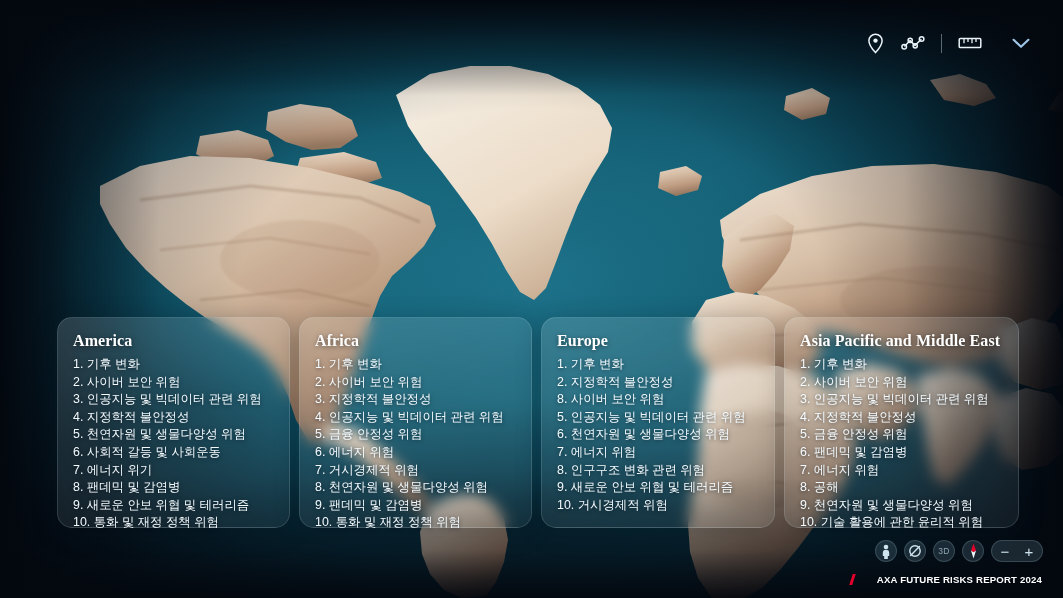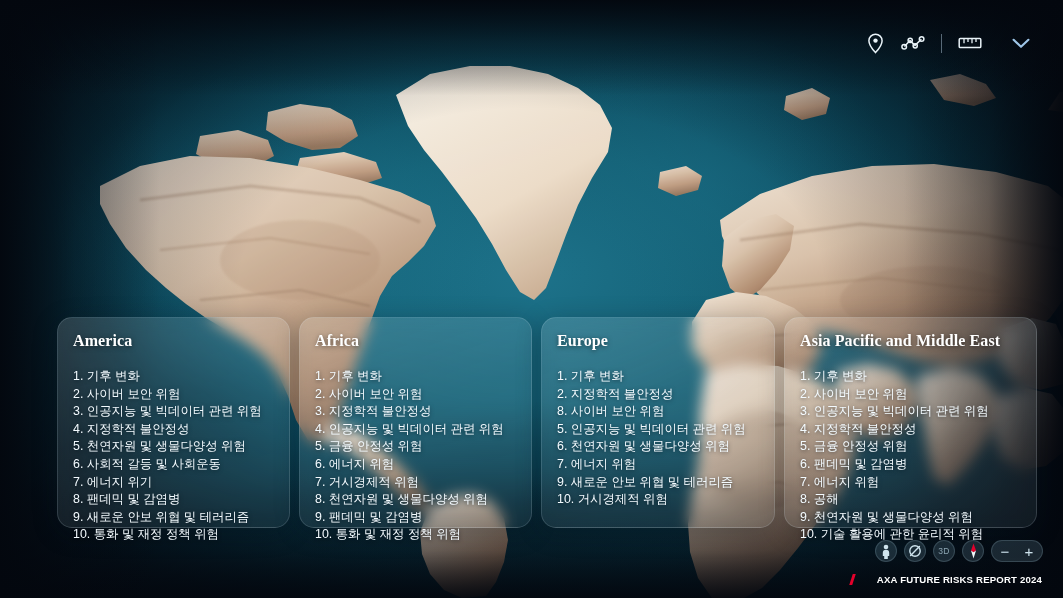--- a/index.html
+++ b/index.html
@@ -80,26 +80,26 @@
     background:linear-gradient(160deg, rgba(226,238,244,.17) 0%, rgba(200,224,234,.11) 45%, rgba(160,200,214,.09) 100%);
     border:1px solid rgba(214,234,242,.17);
     backdrop-filter:blur(7px);
     -webkit-backdrop-filter:blur(7px);
     box-shadow:0 5px 24px rgba(0,16,26,.30);
     height:211px;
   }
   .card.c0{ width:233px; }
   .card.c1{ width:233px; }
   .card.c2{ width:234px; }
-  .card.c3{ width:253px; }
+  .card.c3{ width:235px; }
 
   .card-title{
     font-family:"Liberation Serif", serif;
     font-weight:700; font-size:16px; color:#ffffff;
-    margin-bottom:18px; letter-spacing:.1px;
+    margin-bottom:6px; letter-spacing:.1px;
     text-shadow:0 1px 5px rgba(0,0,0,.55);
   }
   .card ol{ list-style:none; }
   .card li{
     font-family:"Liberation Sans", sans-serif;
     font-size:12.4px; line-height:17.6px; color:#f4fbff;
     white-space:nowrap;
     text-shadow:0 1px 4px rgba(0,12,20,.6);
   }
 
@@ -326,20 +326,21 @@
 
     <div class="card c2">
       <div class="card-title">Europe</div>
       <ol>
         <li>1. 기후 변화</li>
         <li>2. 지정학적 불안정성</li>
         <li>8. 사이버 보안 위험</li>
         <li>5. 인공지능 및 빅데이터 관련 위험</li>
         <li>6. 천연자원 및 생물다양성 위험</li>
         <li>7. 에너지 위험</li>
+        <li>8. 인구구조 변화 관련 위험</li>
         <li>9. 새로운 안보 위협 및 테러리즘</li>
         <li>10. 거시경제적 위험</li>
       </ol>
     </div>
 
     <div class="card c3">
       <div class="card-title">Asia Pacific and Middle East</div>
       <ol>
         <li>1. 기후 변화</li>
         <li>2. 사이버 보안 위험</li>

